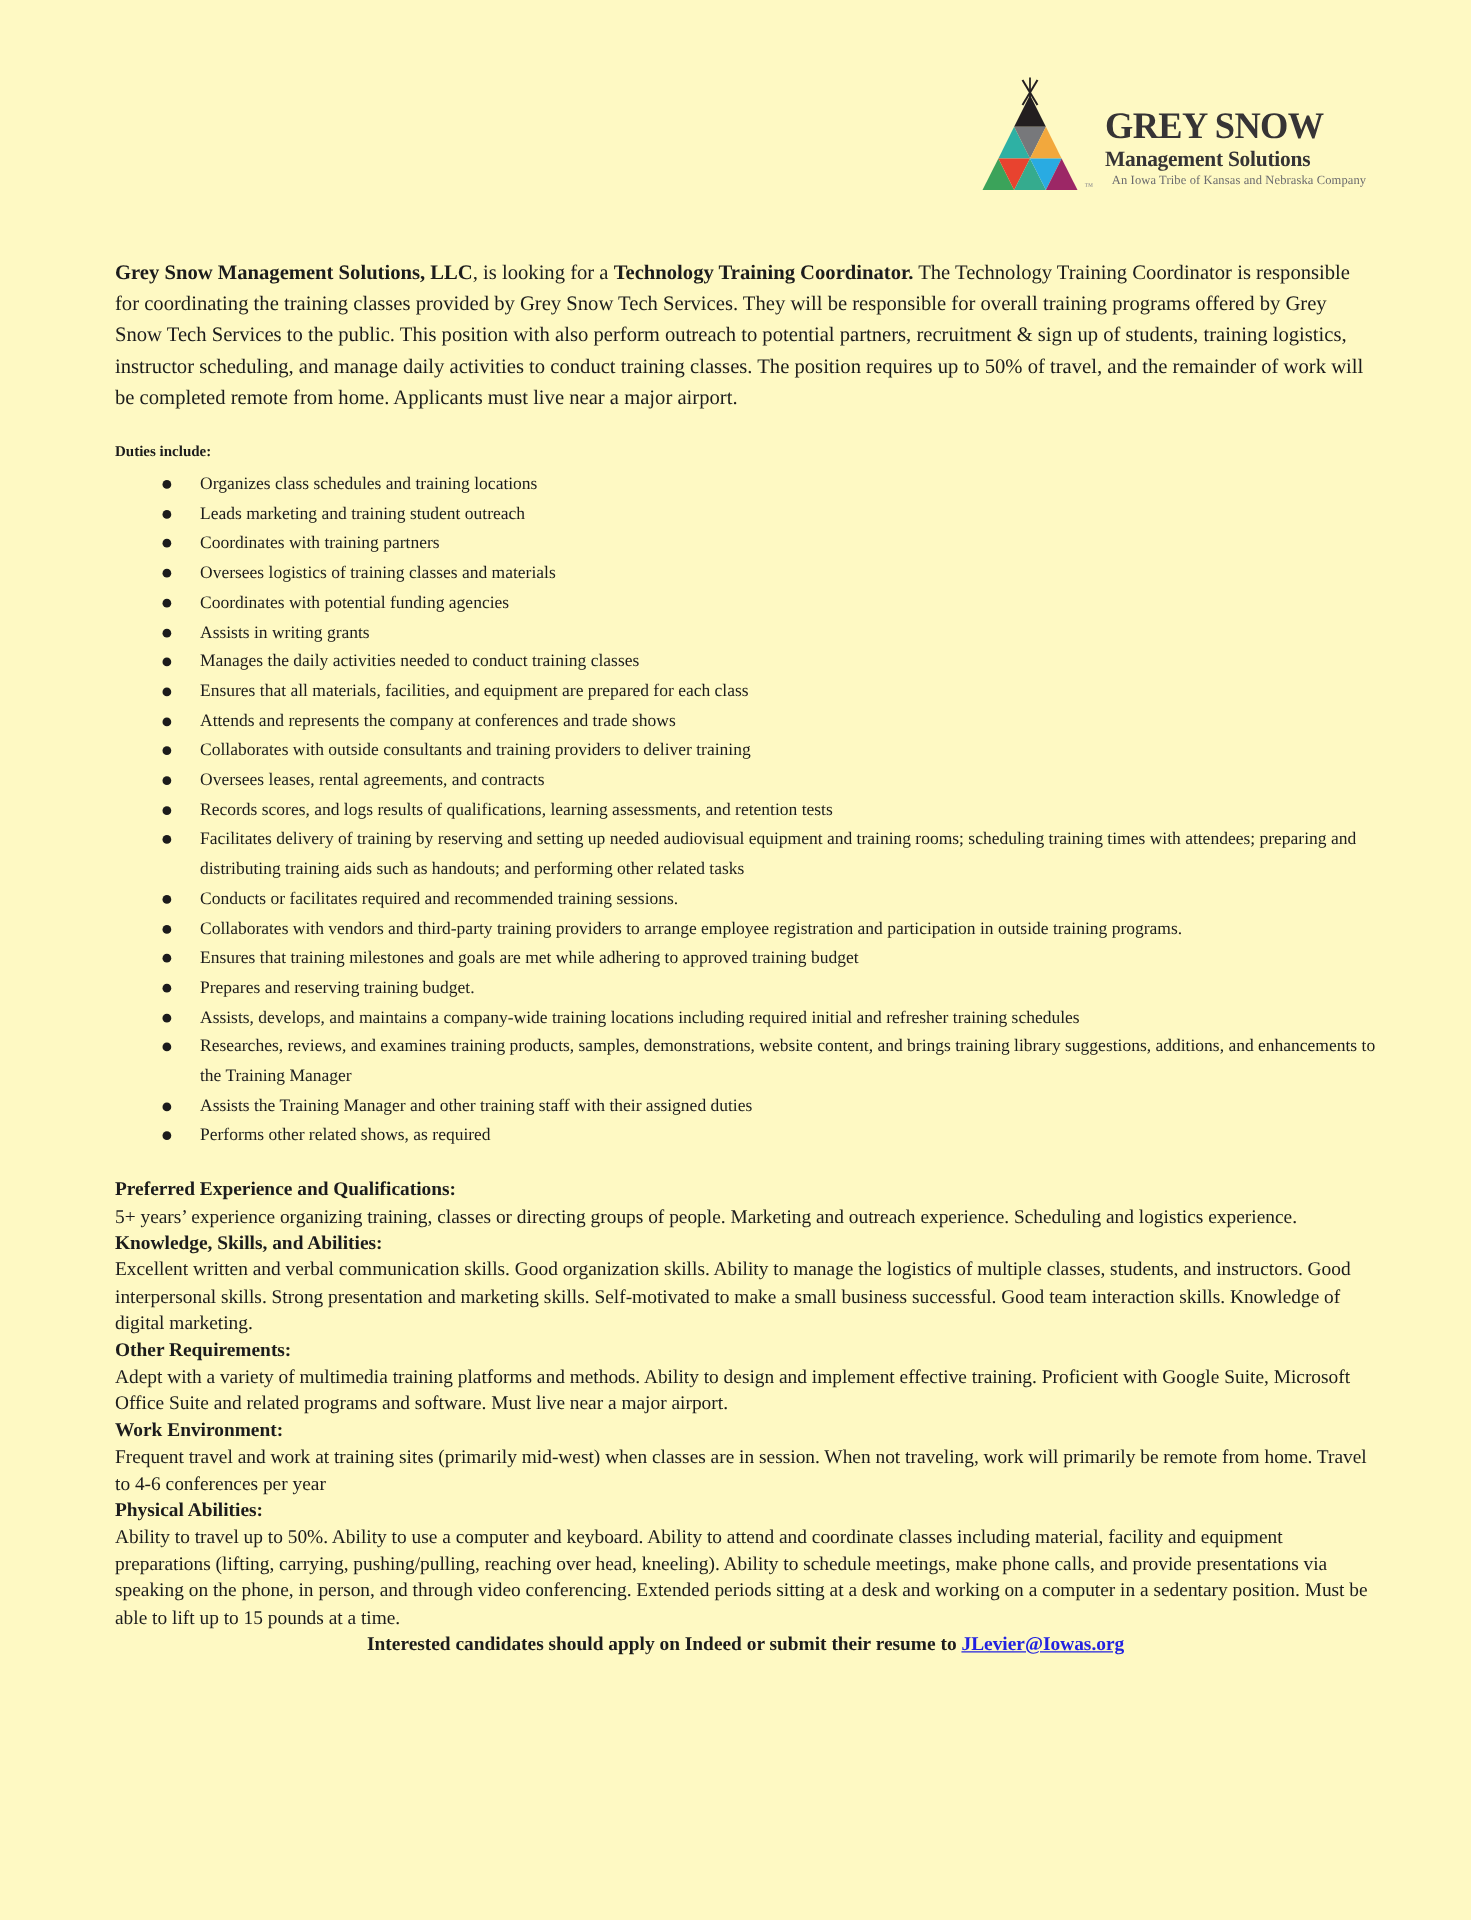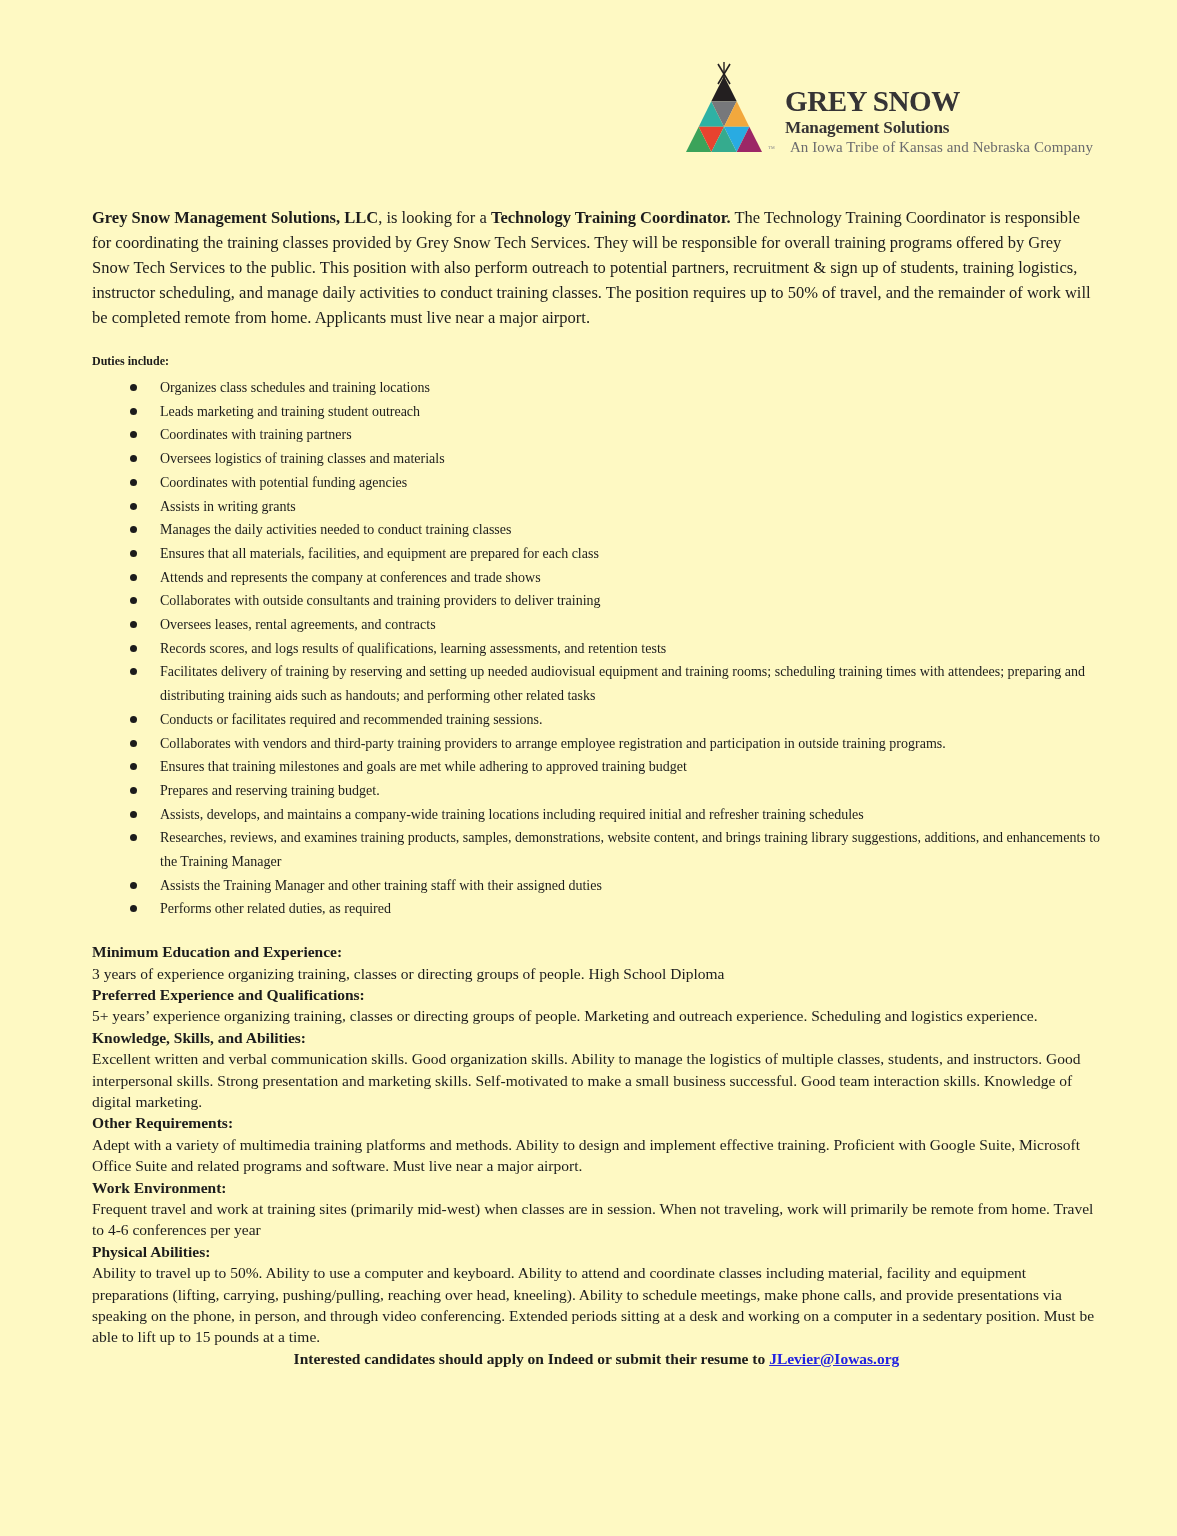--- a/index.html
+++ b/index.html
@@ -15,21 +15,21 @@
   .logo-text{display:flex;flex-direction:column;line-height:1;padding-top:26px;}
   .logo-name{
     font-weight:bold;font-size:30px;letter-spacing:-0.5px;color:#363435;
     transform:scaleX(0.97);transform-origin:left;
   }
   .logo-sub{
     font-weight:bold;font-size:17.5px;color:#363435;margin-top:3px;letter-spacing:-0.2px;
     transform:scaleX(0.98);transform-origin:left;
   }
   .logo-tag{
-    font-size:15px;color:#6b6b6e;margin-top:3px;letter-spacing:0.1px;padding-left:5px;
+    font-size:10px;color:#6b6b6e;margin-top:3px;letter-spacing:0.1px;padding-left:5px;
   }
   .content{
     position:absolute;left:92px;top:186px;width:1009px;margin-top:19px;
   }
   .intro{
     font-size:16.5px;line-height:25px;margin:0;
   }
   .b{font-weight:bold;}
   .duties-heading{
     font-weight:bold;font-size:12px;line-height:25px;margin-top:19px;margin-bottom:2px;
@@ -168,29 +168,25 @@
       <div class="duty-row">
           <span class="blt"></span>
           <span class="duty-text">Researches, reviews, and examines training products, samples, demonstrations, website content, and brings training library suggestions, additions, and enhancements to the Training Manager</span>
         </div>
       <div class="duty-row">
           <span class="blt"></span>
           <span class="duty-text">Assists the Training Manager and other training staff with their assigned duties</span>
         </div>
       <div class="duty-row">
           <span class="blt"></span>
-          <span class="duty-text">Performs other related duties, as required</span>
+          <span class="duty-text">Performs other related shows, as required</span>
         </div>
     </div>
 
     <div class="sections">
-      <div>
-        <div class="sec-h">Minimum Education and Experience:</div>
-        <div class="sec-b">3 years of experience organizing training, classes or directing groups of people. High School Diploma</div>
-      </div>
       <div>
         <div class="sec-h">Preferred Experience and Qualifications:</div>
         <div class="sec-b">5+ years’ experience organizing training, classes or directing groups of people. Marketing and outreach experience. Scheduling and logistics experience.</div>
       </div>
       <div>
         <div class="sec-h">Knowledge, Skills, and Abilities:</div>
         <div class="sec-b">Excellent written and verbal communication skills. Good organization skills. Ability to manage the logistics of multiple classes, students, and instructors. Good interpersonal skills. Strong presentation and marketing skills. Self-motivated to make a small business successful. Good team interaction skills. Knowledge of digital marketing.</div>
       </div>
       <div>
         <div class="sec-h">Other Requirements:</div>

